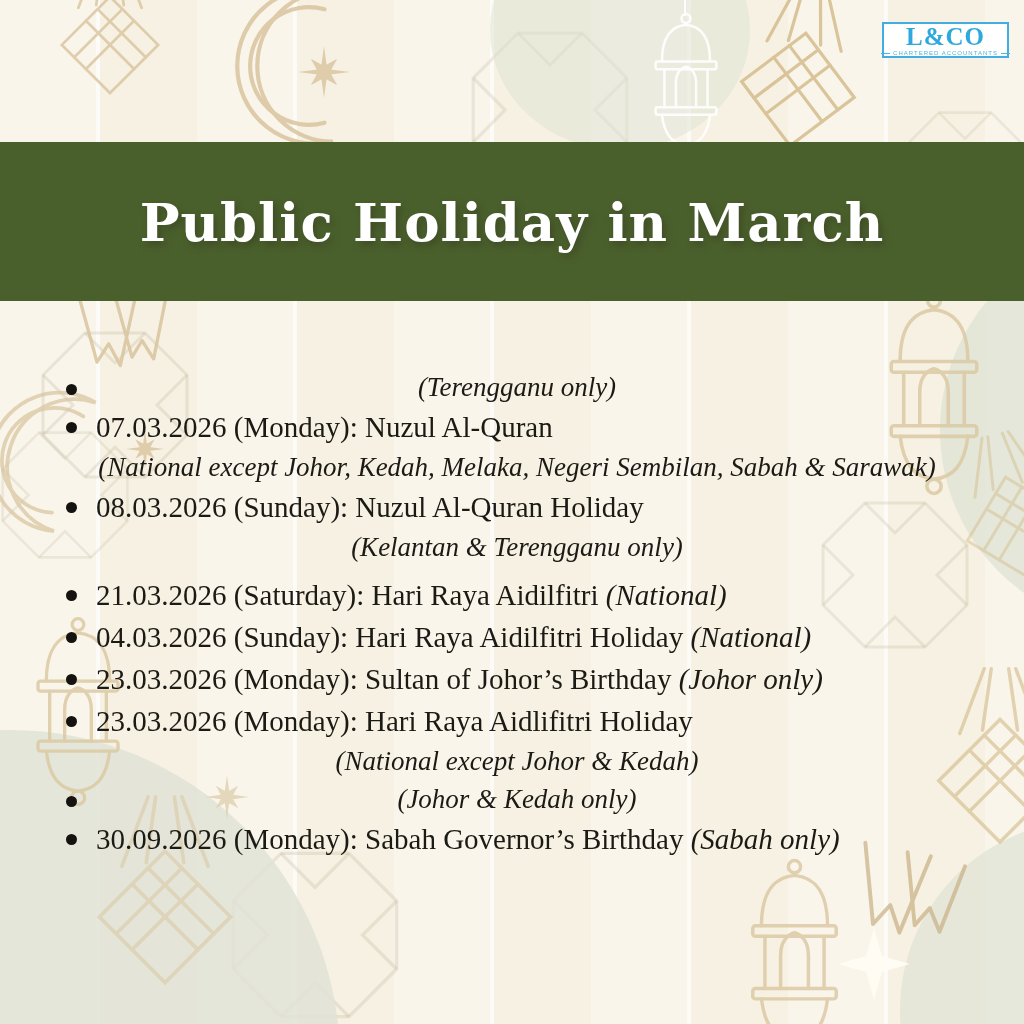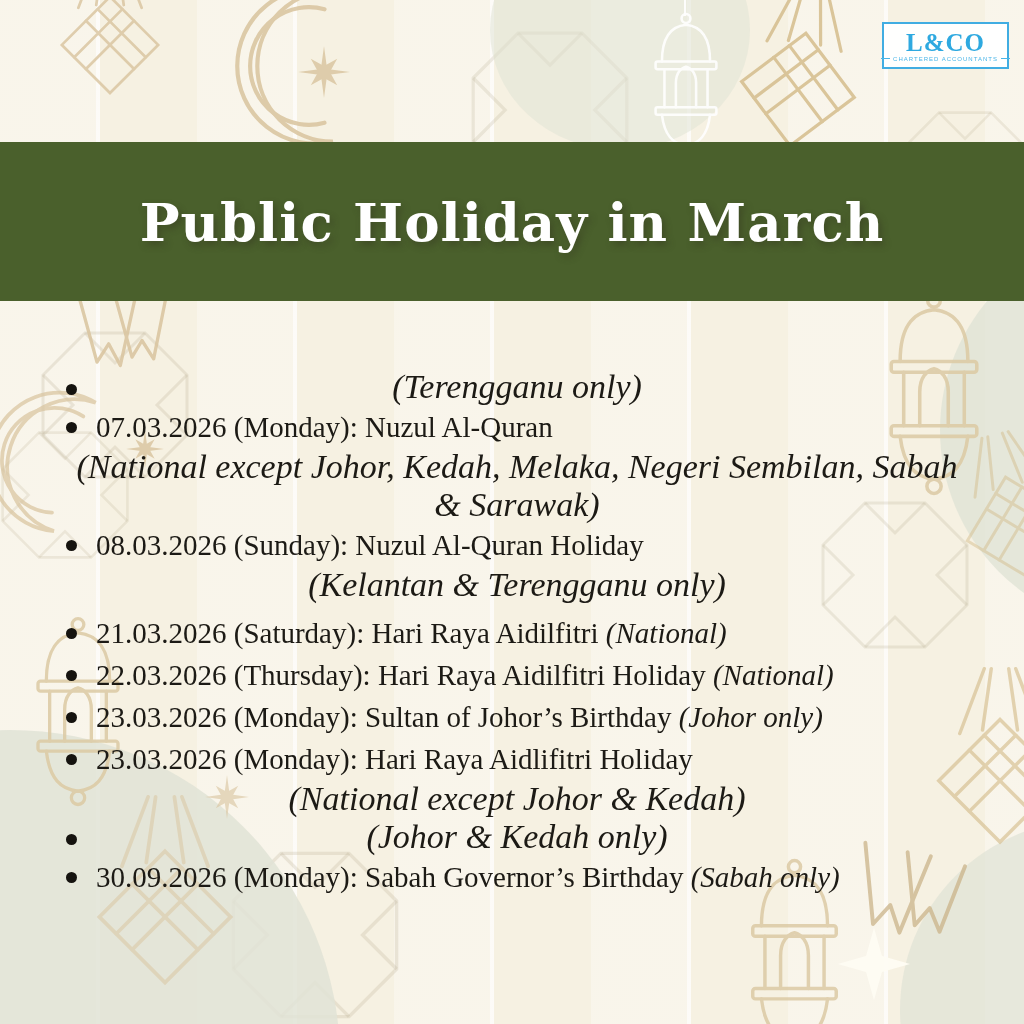--- a/index.html
+++ b/index.html
@@ -24,21 +24,21 @@
     z-index:5;
   }
   .banner h1{
     margin:0;font-family:"DejaVu Serif","Liberation Serif",serif;
     font-size:53px;font-weight:700;color:#ffffff;letter-spacing:1px;
     text-shadow:3px 4px 7px rgba(50,50,30,0.45);
   }
 
   
   .logo{
-    position:absolute;left:882px;top:22px;width:127px;height:47px;
+    position:absolute;left:882px;top:22px;width:127px;height:36px;
     background:rgba(255,255,255,0.96);border:2px solid #41ade2;
     box-sizing:border-box;display:flex;flex-direction:column;
     align-items:center;justify-content:center;z-index:6;
   }
   .logo .name{
     font-family:"Liberation Serif",serif;font-weight:700;font-size:25px;
     line-height:25px;color:#2ea9e0;letter-spacing:1px;
   }
   .logo .subrow{display:flex;align-items:center;gap:3px;margin-top:1px;}
   .logo .subrow .dash{width:9px;height:1px;background:#49b5e8;}
@@ -56,21 +56,21 @@
     position:relative;padding-left:36px;font-size:29px;line-height:42px;
   }
   ul.holidays li::before{
     content:"";position:absolute;left:6px;top:16px;width:11px;height:11px;
     border-radius:50%;background:#15130f;
   }
   ul.holidays li.gap-top{margin-top:8px;}
   .inline-note{font-style:italic;margin-top:24px;}
   .sub-note{
     display:block;margin-left:-36px;text-align:center;font-style:italic;
-    font-size:34px;line-height:38px;
+    font-size:27px;line-height:38px;
   }
   .inline-note:empty,.sub-note:empty{display:none;}
 
   .hang-line{position:absolute;width:2px;background:rgba(255,255,255,0.9);}
 </style>
 </head>
 <body>
 
 <svg width="0" height="0" style="position:absolute">
   <defs>
@@ -227,21 +227,21 @@
     <span>08.03.2026 (Sunday): Nuzul Al-Quran Holiday</span>
     
     <span class="sub-note">(Kelantan &amp; Terengganu only)</span>
   </li>
   <li class="gap-top">
     <span>21.03.2026 (Saturday): Hari Raya Aidilfitri</span>
     <span class="inline-note">(National)</span>
     
   </li>
   <li>
-    <span>22.03.2026 (Thursday): Hari Raya Aidilfitri Holiday</span>
+    <span>04.03.2026 (Sunday): Hari Raya Aidilfitri Holiday</span>
     <span class="inline-note">(National)</span>
     
   </li>
   <li>
     <span>23.03.2026 (Monday): Sultan of Johor’s Birthday</span>
     <span class="inline-note">(Johor only)</span>
     
   </li>
   <li>
     <span>23.03.2026 (Monday): Hari Raya Aidlifitri Holiday</span>

